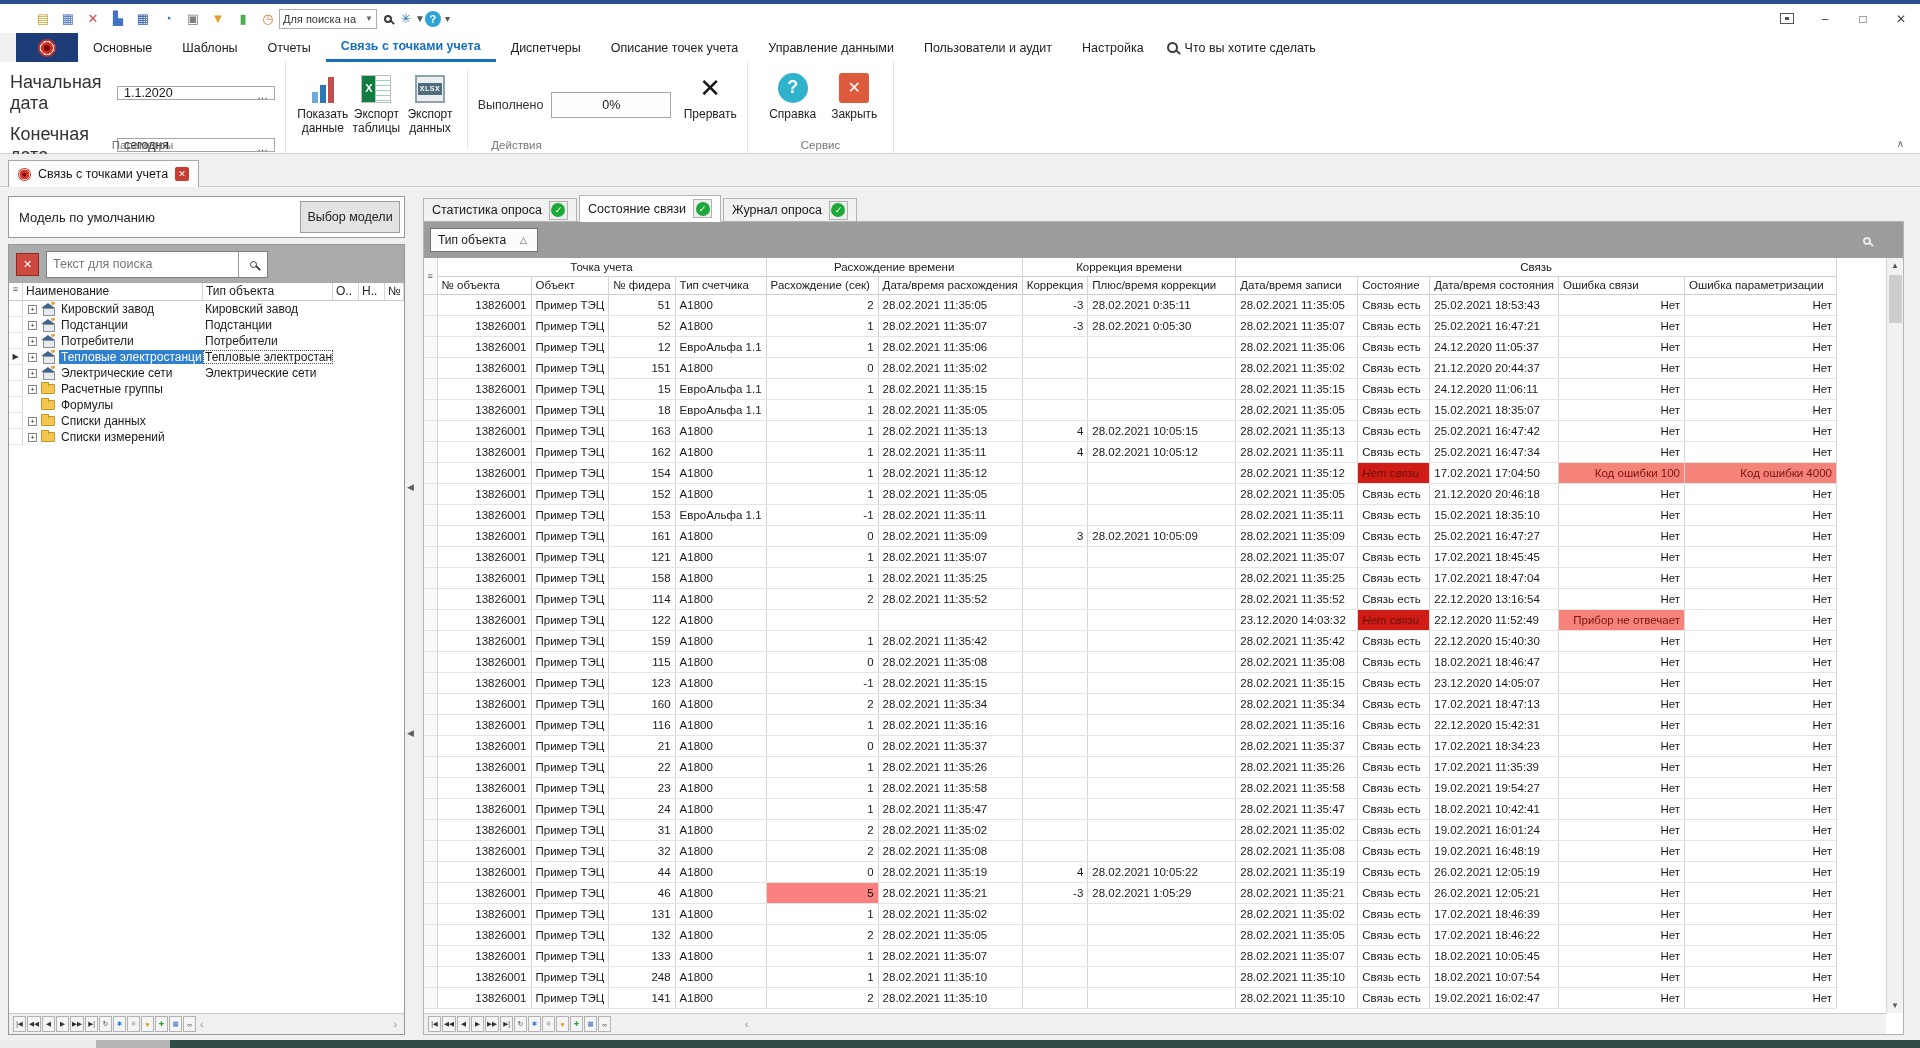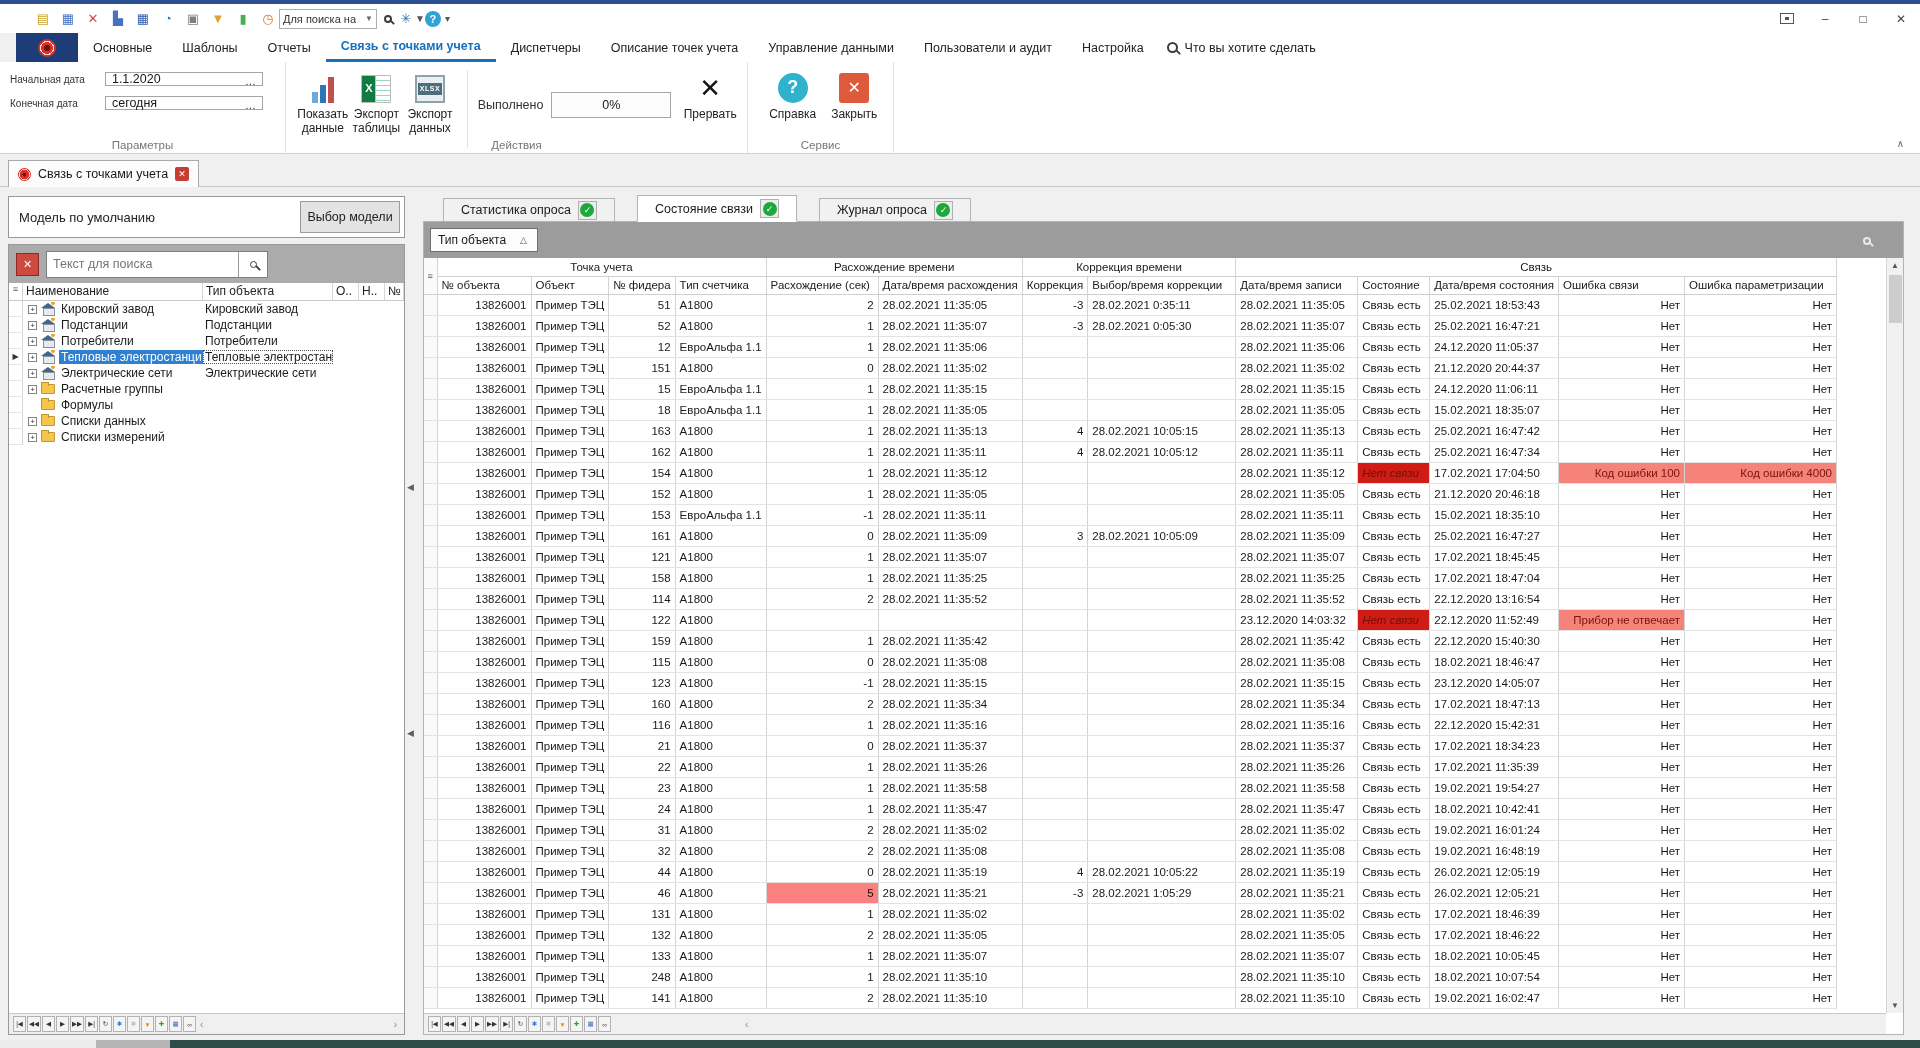--- a/index.html
+++ b/index.html
@@ -38,21 +38,21 @@
   .lens.light { border-color:#e9e9e9; }
   .lens.light::after { background:#e9e9e9; }
   .lens.sm { width:7px; height:7px; border-width:1.5px; }
 
   
   .ribbon-body { position:absolute; top:62px; left:0; width:1920px; height:92px; background:#fff;
                  border-bottom:1px solid #d2d2d2; display:flex; }
   .rgroup { position:relative; height:100%; border-right:1px solid #e3e3e3; padding:8px 10px 18px 10px; }
   .rgroup-label { position:absolute; bottom:2px; left:0; right:0; text-align:center; font-size:11.5px; color:#767676; }
   .param-grid { display:grid; grid-template-columns:auto auto; gap:10px 8px; align-items:center; padding-top:2px; }
-  .field-label { font-size:10px; color:#333; }
+  .field-label { font-size:18px; color:#333; }
   .date-field { width:158px; height:14px; border:1px solid #a6a6a6; background:#fff; position:relative;
                 font-size:12.5px; display:flex; align-items:center; padding:0 20px 0 6px; }
   .date-field .dots { position:absolute; right:5px; top:2px; font-size:11px; color:#333; letter-spacing:1px; }
   .actions-row { display:flex; align-items:flex-start; height:100%; }
   .bigbtn { width:64px; text-align:center; font-size:12px; color:#222; line-height:1.2; padding-top:1px; }
   .bigbtn .ic { height:32px; display:flex; align-items:flex-end; justify-content:center; margin-bottom:4px; }
   .icon-bars { display:flex; align-items:flex-end; gap:2px; }
   .icon-bars span:nth-child(1){ width:6px; height:11px; background:#6fa8dc; }
   .icon-bars span:nth-child(2){ width:6px; height:18px; background:#2e75b6; }
   .icon-bars span:nth-child(3){ width:6px; height:26px; background:#c0504d; }
@@ -129,21 +129,21 @@
   .tree-nav { height:21px; border-top:1px solid #c9c9c9; background:#f0f0f0; display:flex; align-items:center; padding:0 4px; gap:1px; flex:none; }
   .navbtn { min-width:13px; height:16px; background:#f4f4f4; border:1px solid #b2b2b2; font-size:6.5px; color:#333;
             display:flex; align-items:center; justify-content:center; padding:0 1px; }
   .scroll-arrow { color:#8a8a8a; font-size:10px; padding:0 3px; }
 
   .splitter-arrow { position:absolute; left:407px; font-size:9px; color:#5f5f5f; }
 
   
   .rtabs { position:absolute; left:423px; top:195px; height:27px; display:flex; align-items:flex-end; }
   .rtab2 { height:24px; background:#f1f1f1; border:1px solid #b3b3b3; display:flex; align-items:center; gap:7px;
-           padding:0 17px; font-size:12.5px; margin-right:2px; position:relative;margin-left:20px; }
+           padding:0 8px; font-size:12.5px; margin-right:2px; position:relative; }
   .rtab2.active { height:27px; background:#fff; border-bottom:1px solid #fff; z-index:3; }
   .badge { width:19px; height:19px; background:#ededed; border:1px solid #b0b0b0; display:flex; align-items:center; justify-content:center; }
   .badge .ck { width:14px; height:14px; border-radius:50%; background:#1ea83c; color:#fff; font-size:9px; line-height:14px; text-align:center; }
 
   .rpanel { position:absolute; left:423px; top:221px; width:1481px; height:814px; background:#fff; border:1px solid #b3b3b3; }
   .groupbar { height:36px; background:#9c9c9c; display:flex; align-items:center; padding:0 6px; }
   .groupchip { width:108px; height:24px; background:#fcfcfc; border:1px solid #6f6f6f; display:flex; align-items:center;
                padding:0 7px; font-size:12px; gap:14px; }
   .groupchip .tri { font-size:9px; color:#555; }
   .groupbar .lens-slot { margin-left:auto; margin-right:26px; }
@@ -523,21 +523,21 @@
             <th class="gh" colspan="5">Связь</th>
           </tr>
           <tr>
             <th class="ch">№ объекта</th>
             <th class="ch">Объект</th>
             <th class="ch">№ фидера</th>
             <th class="ch">Тип счетчика</th>
             <th class="ch">Расхождение (сек)</th>
             <th class="ch">Дата/время расхождения</th>
             <th class="ch">Коррекция</th>
-            <th class="ch">Выбор/время коррекции</th>
+            <th class="ch">Плюс/время коррекции</th>
             <th class="ch">Дата/время записи</th>
             <th class="ch">Состояние</th>
             <th class="ch">Дата/время состояния</th>
             <th class="ch">Ошибка связи</th>
             <th class="ch">Ошибка параметризации</th>
           </tr>
         </thead>
         <tbody>
           <tr>
             <td class="ind"></td>

